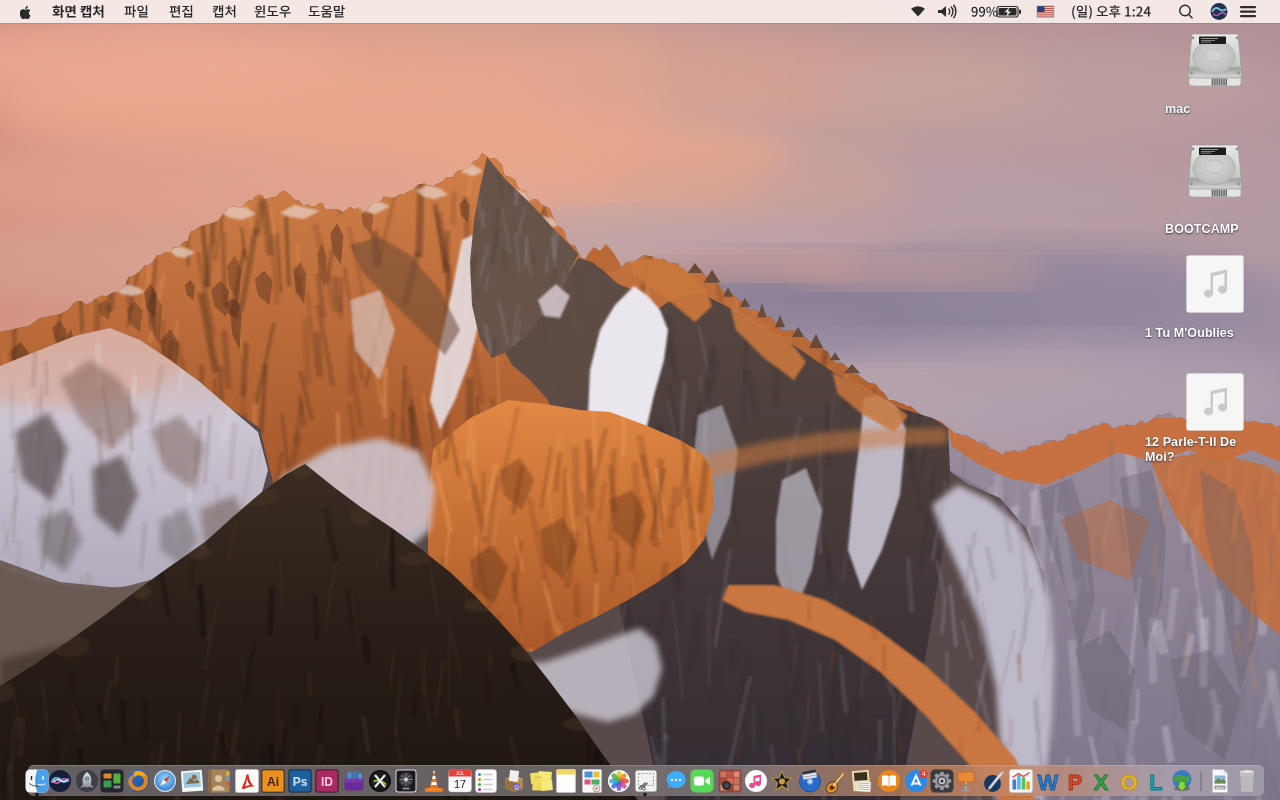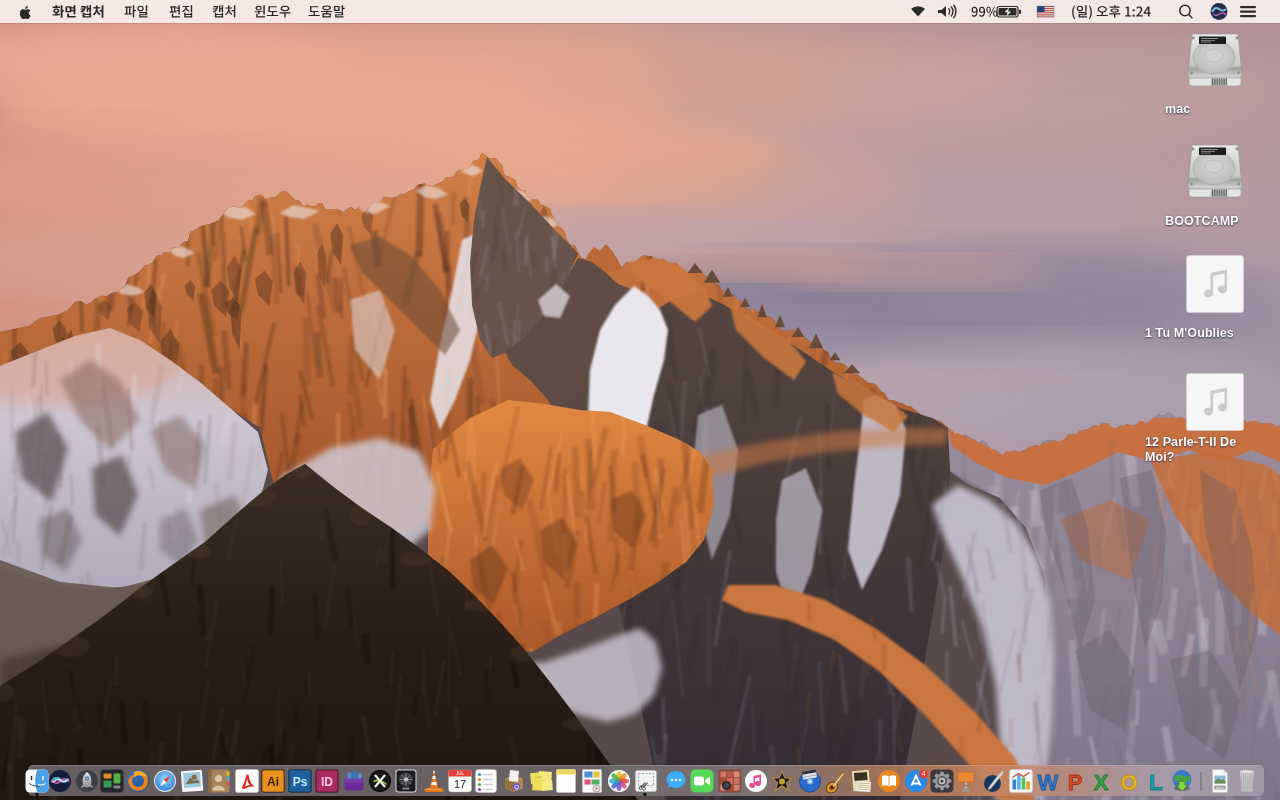--- a/index.html
+++ b/index.html
@@ -1725,21 +1725,21 @@
         <rect x="15" y="7" width="14" height="0.8"></rect>
         <rect x="15" y="8.7" width="10" height="0.8"></rect>
       </g>
 <g fill="#8e908e">
         <circle cx="7" cy="5" r="1.4"></circle>
         <circle cx="51" cy="5" r="1.4"></circle>
         <circle cx="5.5" cy="40" r="1.4"></circle>
         <circle cx="52.5" cy="40" r="1.4"></circle>
       </g>
 </svg>
-    <div class="dlabel" style="left:1165px;top:214px;width:100px">BOOTCAMP</div>
+    <div class="dlabel" style="left:1165px;top:222px;width:100px">BOOTCAMP</div>
     <svg class="dicon" style="left:1186px;top:255px" width="58" height="58" viewBox="0 0 58 58">
 <rect x="0.5" y="0.5" width="57" height="57" rx="2.5" fill="#f6f6f6" stroke="#d8d8d8" stroke-width="0.5"></rect>
 <path d="M24.5 18 L41 14.5 L41 34.5 a4.5 4 0 1 1-2.5-3.6 L38.5 18.5 L27 21 L27 38.5 a4.5 4 0 1 1-2.5-3.6 Z" fill="#c9c9c9"></path>
 </svg>
     <div class="dlabel" style="left:1145px;top:326px;width:140px">1 Tu M'Oublies</div>
     <svg class="dicon" style="left:1186px;top:373px" width="58" height="58" viewBox="0 0 58 58">
 <rect x="0.5" y="0.5" width="57" height="57" rx="2.5" fill="#f6f6f6" stroke="#d8d8d8" stroke-width="0.5"></rect>
 <path d="M24.5 18 L41 14.5 L41 34.5 a4.5 4 0 1 1-2.5-3.6 L38.5 18.5 L27 21 L27 38.5 a4.5 4 0 1 1-2.5-3.6 Z" fill="#c9c9c9"></path>
 </svg>
     <div class="dlabel" style="left:1145px;top:435px;width:140px">12 Parle-T-Il De<br>Moi?</div>

